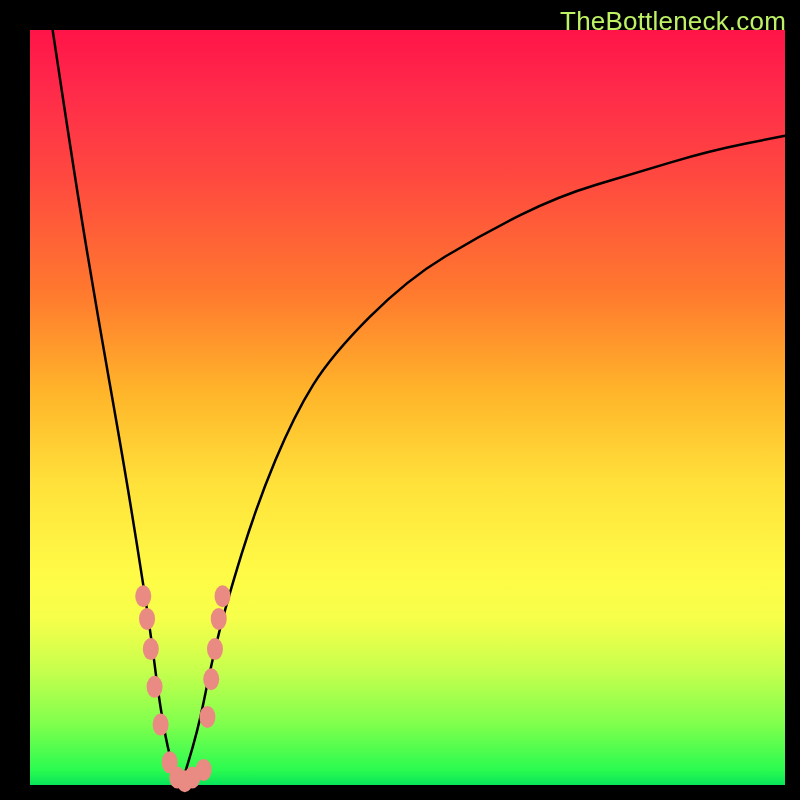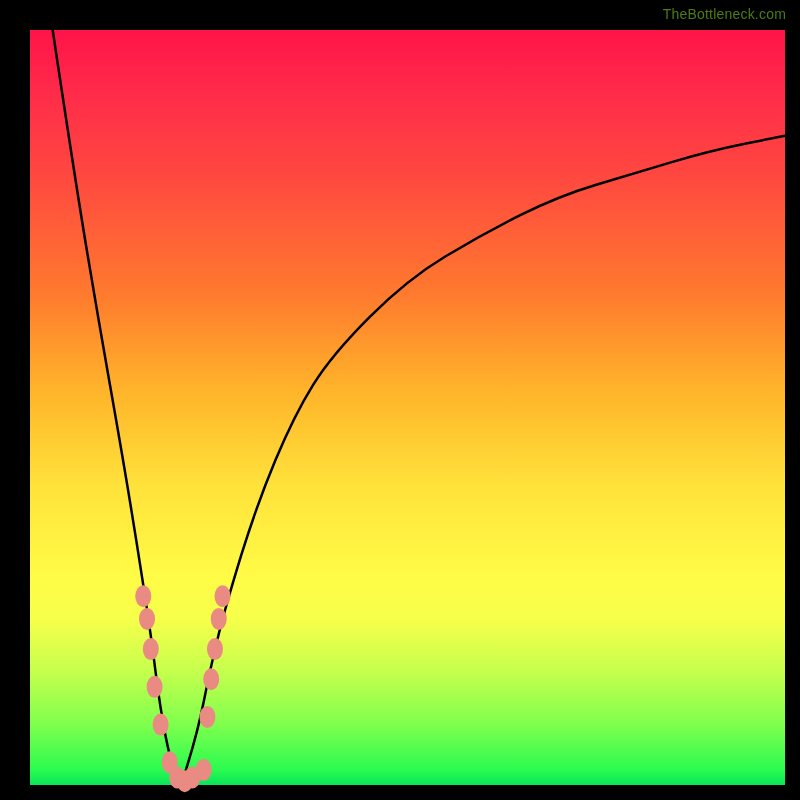--- a/index.html
+++ b/index.html
@@ -37,22 +37,22 @@
       #c5ff4d 85%,
       #7fff4d 92%,
       #2bfb50 98%,
       #08e45a 100%
     );
   }
   .watermark {
     position: absolute;
     top: 6px;
     right: 14px;
-    color: #4d7c0f;
-    font-size: 14px;
+    color: #bef264;
+    font-size: 26px;
     letter-spacing: 0.2px;
     user-select: none;
   }
   svg.curve-layer {
     position: absolute;
     left: 0;
     top: 0;
     width: 755px;
     height: 755px;
     overflow: visible;

